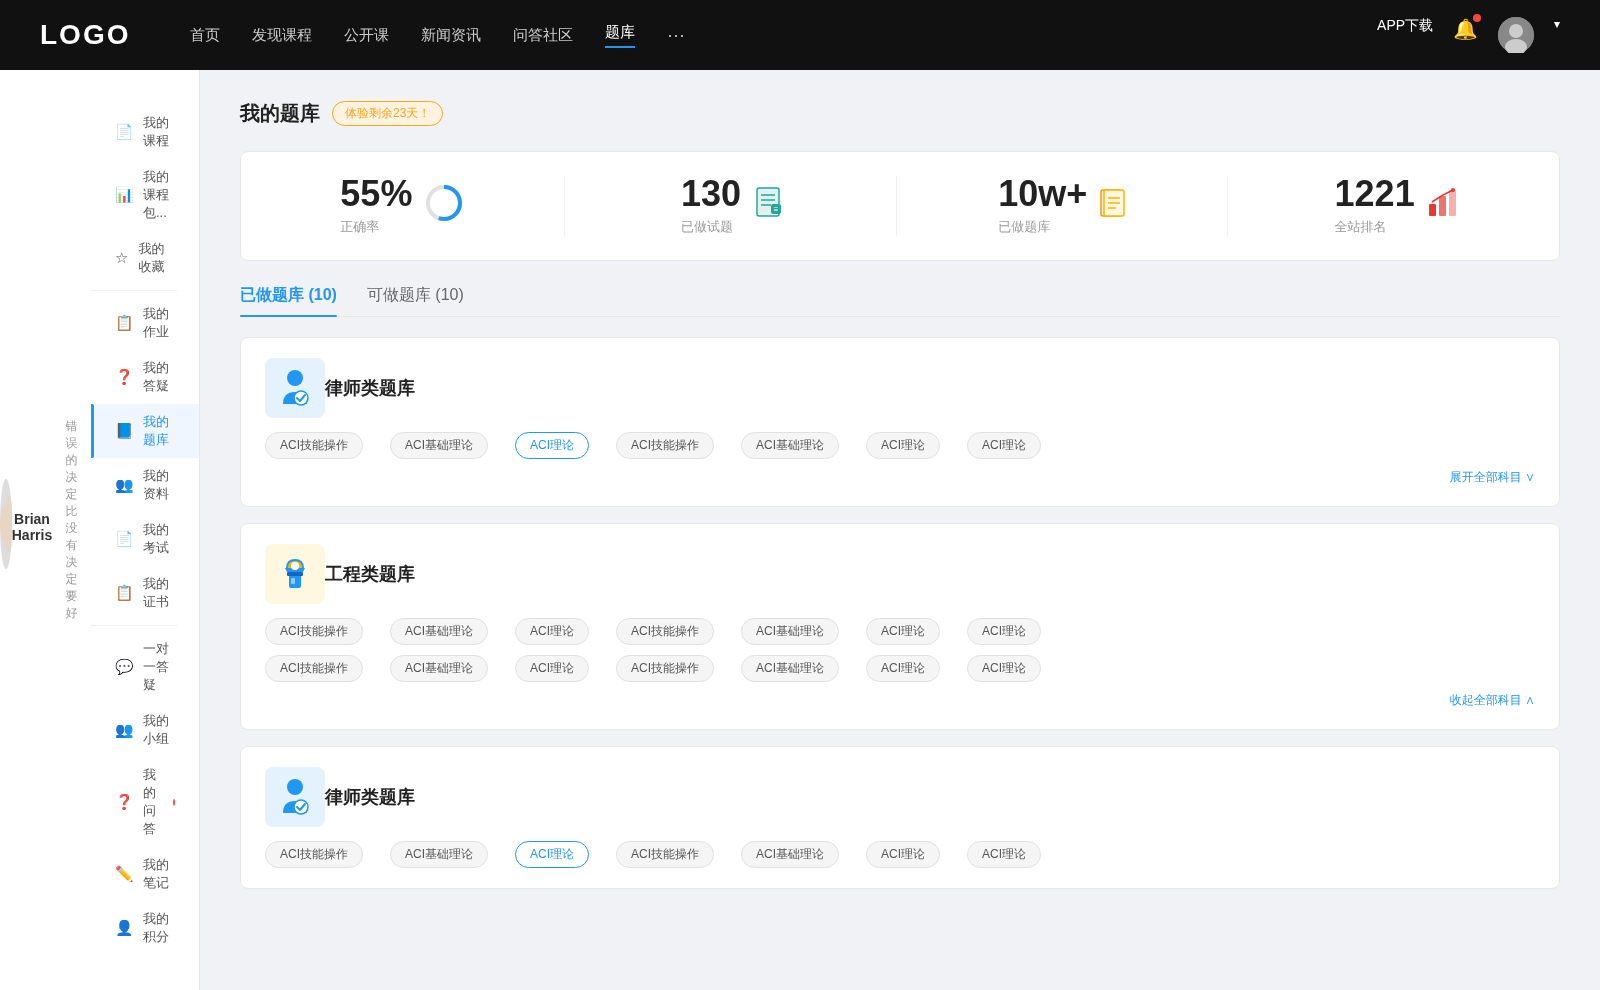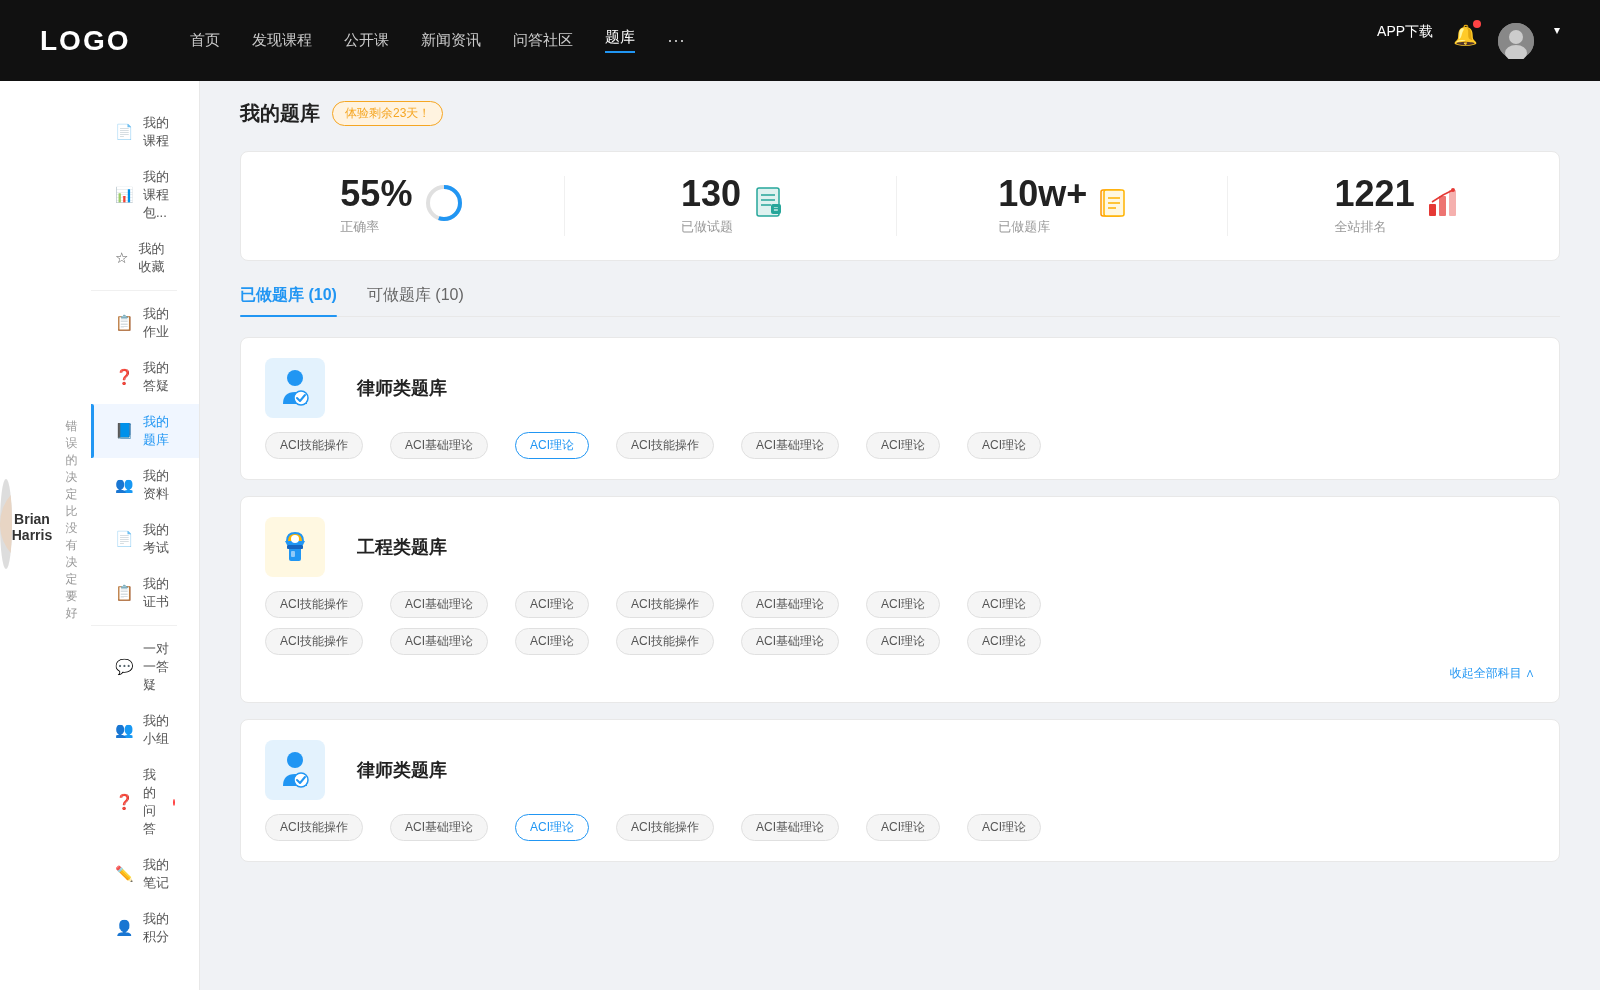--- a/index.html
+++ b/index.html
@@ -1,20 +1,20 @@
 <!DOCTYPE html>
 <html><head>
   <meta charset="utf-8">
   <style>
     * { box-sizing: border-box; margin: 0; padding: 0; }
     body { font-family: -apple-system, BlinkMacSystemFont, 'PingFang SC', 'Microsoft YaHei', sans-serif; background: #f0f2f5; color: #333; }
 
     
     .navbar {
-      width: 100%; height: 81px; background: #111; display: flex; align-items: center;
+      width: 100%; height: 70px; background: #111; display: flex; align-items: center;
       padding: 0 40px; position: fixed; top: 0; left: 0; z-index: 100;
     }
     .navbar-logo { color: #fff; font-size: 28px; font-weight: 900; letter-spacing: 2px; min-width: 120px; }
     .navbar-nav { display: flex; align-items: center; gap: 32px; flex: 1; margin-left: 30px; }
     .nav-item { color: #ccc; font-size: 15px; cursor: pointer; text-decoration: none; text-align: right; }
     .nav-item.active { color: #fff; border-bottom: 2px solid #2196f3; padding-bottom: 4px; }
     .nav-more { color: #ccc; font-size: 18px; cursor: pointer; }
     .navbar-right { display: flex; gap: 20px; margin-left: auto; }
     .nav-app-btn { color: #fff; font-size: 14px; cursor: pointer; }
     .nav-bell { position: relative; cursor: pointer; }
@@ -86,21 +86,21 @@
     .tab-item.active::after {
       content: ''; position: absolute; bottom: -1px; left: 0; right: 0;
       height: 2px; background: #2196f3; border-radius: 2px;
     }
 
     
     .qbank-card {
       background: #fff; border-radius: 8px; margin-bottom: 16px;
       border: 1px solid #e8e8e8; padding: 20px 24px;
     }
-    .qbank-header { display: flex; align-items: center; gap: 32px; margin-bottom: 14px; }
+    .qbank-header { display: flex; align-items: center; gap: 0; margin-bottom: 14px; }
     .qbank-icon {
       width: 60px; height: 60px; border-radius: 8px;
       background: #e3f2fd; display: flex; align-items: center; justify-content: center;
       font-size: 32px; flex-shrink: 0;
     }
     .qbank-title { font-size: 18px; font-weight: 600; color: #222; }
     .tags-row { display: flex; flex-wrap: wrap; gap: 27px; }
     .tag {
       padding: 4px 14px; border-radius: 20px; font-size: 12px;
       background: #f5f5f5; color: #555; cursor: pointer; border: 1px solid #e0e0e0;
@@ -335,20 +335,21 @@
       </div>
       <div class="tags-row">
         <span class="tag">ACI技能操作</span>
         <span class="tag">ACI基础理论</span>
         <span class="tag active">ACI理论</span>
         <span class="tag">ACI技能操作</span>
         <span class="tag">ACI基础理论</span>
         <span class="tag">ACI理论</span>
         <span class="tag">ACI理论</span>
       </div>
+      <div class="qbank-expand">展开全部科目 ∨</div>
     </div>
 
     <div class="qbank-card">
       <div class="qbank-header">
         <div class="qbank-icon" style="background:#fff8e1;">
           <svg width="44" height="44" viewBox="0 0 44 44">
             <path d="M14 16 Q14 8 22 8 Q30 8 30 16" stroke="#2196f3" stroke-width="2" fill="#ffb300"></path>
             <path d="M12 16 L32 16 L30 20 L14 20 Z" fill="#2196f3"></path>
             <circle cx="22" cy="14" r="4" fill="#fff"></circle>
             <rect x="16" y="22" width="12" height="14" rx="2" fill="#2196f3"></rect>

